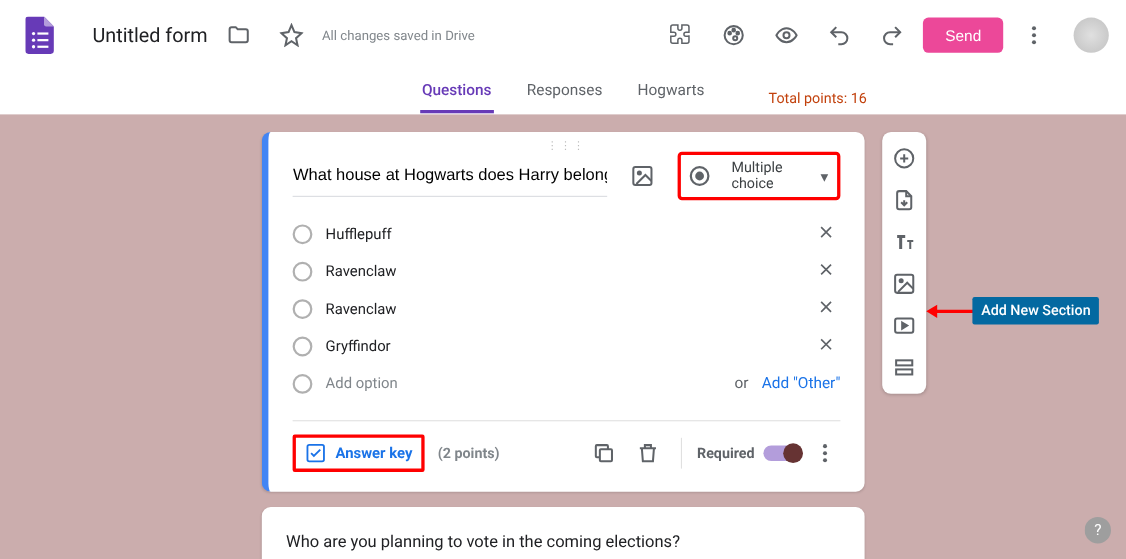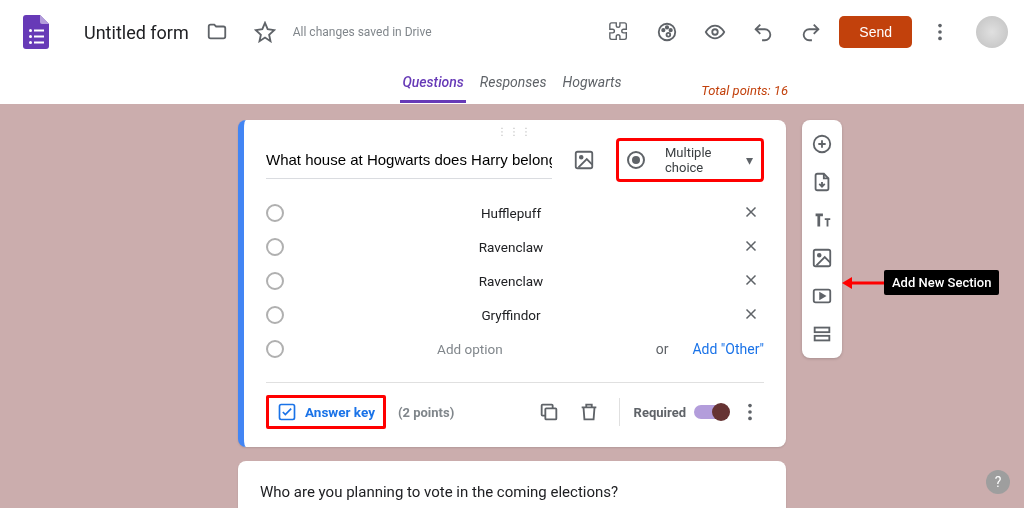--- a/index.html
+++ b/index.html
@@ -5,60 +5,60 @@
 * { box-sizing: border-box; margin: 0; padding: 0; }
 body { font-family: Roboto, Arial, sans-serif; font-size: 14px; color: #202124; background: #fff; }
 .topbar { height: 64px; display: flex; align-items: center; padding: 0 16px; gap: 8px; }
 .logo { width: 40px; height: 40px; display: flex; align-items: center; justify-content: center; }
 .logo-svg { width: 26px; height: 34px; }
 .title { font-size: 18px; color: #202124; margin-left: 20px; }
 .icon-btn { width: 40px; height: 40px; display: flex; align-items: center; justify-content: center; border-radius: 50%; cursor: pointer; color: #5f6368; }
 .icon-btn svg { width: 22px; height: 22px; }
 .drive-status { color: #80868b; font-size: 12px; margin-left: 0; }
 .topbar-spacer { flex: 1; }
-.send-btn { background: #c2410c; color: #fff; border: none; padding: 8px 20px; border-radius: 5px; font-size: 14px; cursor: pointer; }
+.send-btn { background: #ec4899; color: #fff; border: none; padding: 8px 20px; border-radius: 5px; font-size: 14px; cursor: pointer; }
 .avatar { width: 32px; height: 32px; border-radius: 50%; background: radial-gradient(circle, #e0e0e0, #c0c0c0); margin-left: 8px; filter: blur(0.6px); }
-.tabbar { display: flex; justify-content: center; gap: 12px; position: relative; border-bottom: 1px solid transparent; font-style: italic; }
+.tabbar { display: flex; justify-content: center; gap: 28px; position: relative; border-bottom: 1px solid transparent; }
 .tab { font-size: 14px; color: #5f6368; padding: 10px 2px; cursor: pointer; }
 .tab.active { color: #673ab7; border-bottom: 3px solid #673ab7; font-weight: 500; }
 .totals { position: absolute; right: 236px; top: 19px; font-size: 13px; color: #c2410c; }
 .canvas { background: #cbadad; min-height: 444px; padding-top: 16px; position: relative; }
 .card { width: 548px; background: #fff; border-radius: 8px; margin: 0 auto 14px auto; padding: 18px 22px; box-shadow: 0 1px 2px rgba(0,0,0,0.12); position: relative; }
 .card.active { border-left: 6px solid #4285f4; }
 .drag-handle { position:absolute; top:6px; left:50%; transform:translateX(-50%); color:#bdbdbd; font-size:10px; letter-spacing:2px;}
 .q-row { display: flex; align-items: center; gap: 12px; }
 .q-title { flex: 1; font-size: 15px; padding: 10px 0; border: none; border-bottom: 1px solid #dadce0; outline: none; }
 .img-btn { width: 40px; height: 40px; display: flex; align-items: center; justify-content: center; color: #5f6368; cursor: pointer; }
 .type-select { border: 1px solid #dadce0; border-radius: 4px; height: 44px; width: 148px; display: flex; align-items: center; padding: 0 8px; gap: 20px; cursor: pointer; }
 .type-select.highlight { border: 3px solid #ff0000; }
 .type-label { font-size: 13px; color: #3c4043; flex:1;}
 .chev { color: #5f6368; }
 .options { margin-top: 14px; }
-.option-row { display: flex; align-items: center; height: 34px; gap: 24px; text-align: center; }
+.option-row { display: flex; align-items: center; height: 34px; gap: 12px; }
 .radio { width: 18px; height: 18px; border: 2px solid #b0b0b0; border-radius: 50%; flex-shrink: 0; }
 .radio.filled { border-color: #5f6368; display:flex; align-items:center; justify-content:center;}
 .radio.filled::after{content:''; width:8px;height:8px;background:#5f6368;border-radius:50%;}
 .opt-text { flex: 1; font-size: 13.5px; color: #202124; }
 .opt-placeholder { color: #80868b; }
 .opt-x { color: #5f6368; cursor: pointer; padding: 4px; }
 .add-other { color: #1a73e8; cursor: pointer; }
 .or-txt { color:#5f6368; }
 .q-footer { border-top: 1px solid #e0e0e0; margin-top: 16px; padding-top: 12px; display: flex; align-items: center; gap: 8px; font-weight: bold; }
 .answer-key-box { display: flex; align-items: center; gap: 8px; border: 3px solid #ff0000; padding: 4px 8px; border-radius: 2px; cursor: pointer; }
 .answer-key-label { color: #1a73e8; font-size: 13.5px; }
 .points { color: #80868b; font-size: 13px; margin-left: 4px; }
 .footer-spacer { flex: 1; }
 .required-label { font-size: 13px; color: #5f6368; }
 .toggle { width: 34px; height: 14px; background: #b39ddb; border-radius: 8px; position: relative; cursor:pointer;}
 .toggle::after { content:''; width:18px; height:18px; background:#663333; border-radius:50%; position:absolute; right:-2px; top:-2px;}
 .sidetool { position: absolute; left: 50%; margin-left: 290px; top: 16px; background: #fff; border-radius: 8px; padding: 8px 4px; box-shadow: 0 1px 3px rgba(0,0,0,0.18); display: flex; flex-direction: column; gap: 6px; }
 .sidetool .tool { width: 32px; height: 32px; display:flex; align-items:center; justify-content:center; color:#5f6368; cursor:pointer;}
 .arrow { position: absolute; left: 50%; margin-left: 330px; top: 172px; display:flex; align-items:center;}
 .arrow svg { width: 46px; height: 14px; }
-.callout { position: absolute; left: 50%; margin-left: 372px; top: 166px; background: #000000; color: #fff; padding: 5px 8px; font-size: 13px; border-radius: 2px; font-weight: 500;}
+.callout { position: absolute; left: 50%; margin-left: 372px; top: 166px; background: #0369a1; color: #fff; padding: 5px 8px; font-size: 13px; border-radius: 2px; font-weight: 500;}
 .help { position: fixed; right: 14px; bottom: 14px; width: 24px; height: 24px; border-radius: 50%; background: #9e9e9e; color: #fff; display:flex; align-items:center; justify-content:center; font-size: 14px; cursor:pointer;}
 .card2 { padding-bottom: 8px; }
 </style>
 </head>
 <body>
 
 <div class="topbar">
   <div class="logo">
     <svg class="logo-svg" viewBox="0 0 26 34">
         <path fill="#673ab7" d="M3 0h14l9 9v22a3 3 0 0 1-3 3H3a3 3 0 0 1-3-3V3a3 3 0 0 1 3-3z"></path>

